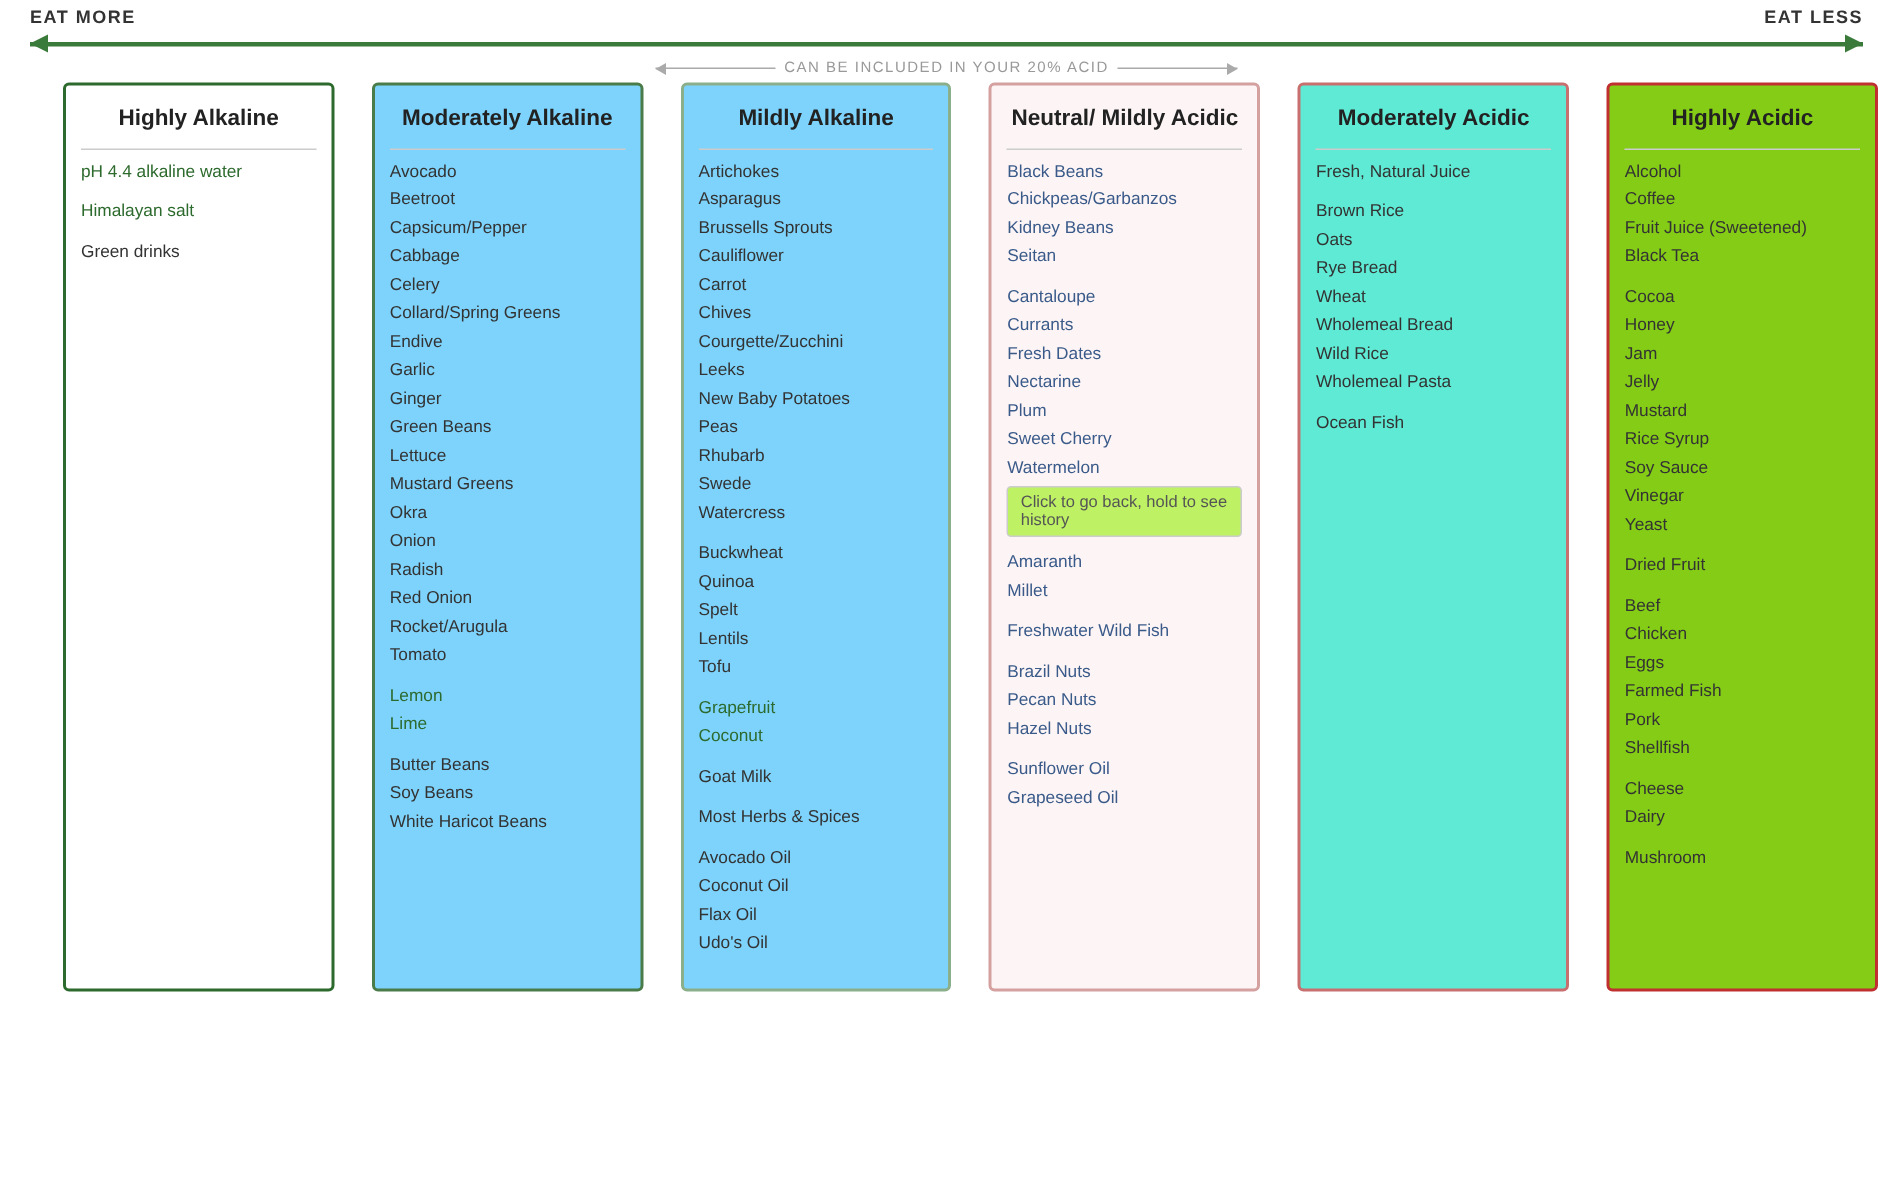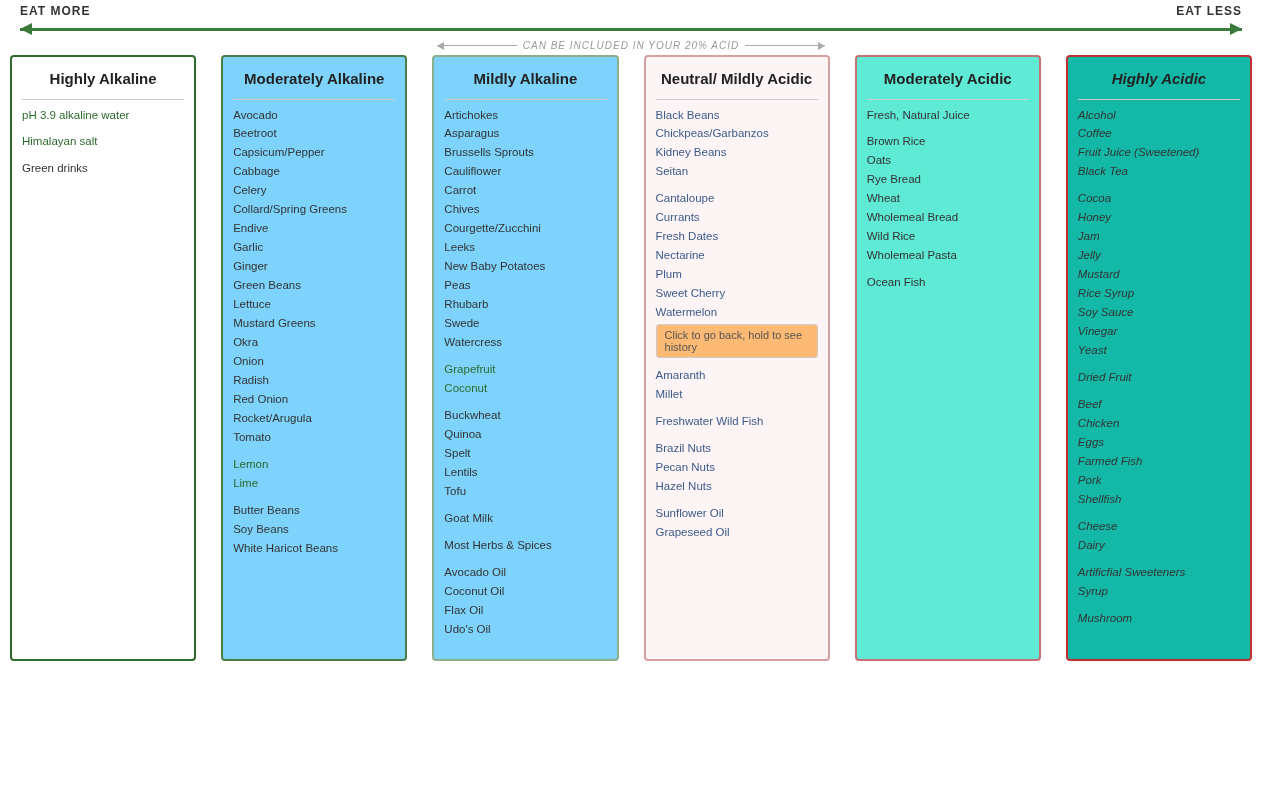--- a/index.html
+++ b/index.html
@@ -55,21 +55,20 @@
       border-top: 6px solid transparent;
       border-bottom: 6px solid transparent;
     }
     .acid-note-arrows {
       display: flex;
       align-items: center;
       justify-content: center;
       gap: 6px;
       color: #aaa;
       font-size: 10px;
-      font-style: italic;
     }
     .acid-arrow-line {
       width: 80px;
       height: 1px;
       background: #aaa;
       position: relative;
     }
     .acid-arrow-left::before {
       content: '';
       position: absolute;
@@ -85,20 +84,21 @@
       border-left: 7px solid #aaa;
       border-top: 4px solid transparent;
       border-bottom: 4px solid transparent;
     }
 
     
     .columns {
       display: flex;
       gap: 25px;
       padding: 0 10px 10px 10px;
+      margin-left: 32px;
     }
 
     .column {
       flex: 1;
       border: 2px solid;
       border-radius: 4px;
       padding: 12px 10px;
       position: relative;
     }
 
@@ -117,22 +117,21 @@
     .col-neutral-mildly-acidic {
       border-color: #d4a0a0;
       background: #fdf5f5;
     }
     .col-moderately-acidic {
       border-color: #c87070;
       background: #5eead4;
     }
     .col-highly-acidic {
       border-color: #c03030;
-      background: #14b8a6;
-      font-style: italic;
+      background: #84cc16;
     }
 
     .col-header {
       font-size: 15px;
       font-weight: bold;
       color: #222;
       text-align: center;
       margin-bottom: 10px;
       line-height: 1.3;
     }
@@ -150,21 +149,21 @@
     }
 
     .col-item.green { color: #2d6a2d; }
     .col-item.blue { color: #3a5a8a; }
 
     .item-group {
       margin-bottom: 8px;
     }
 
     .tooltip-box {
-      background: #fdba74;
+      background: #bef264;
       border: 1px solid #ccc;
       border-radius: 3px;
       padding: 4px 8px;
       font-size: 11px;
       color: #555;
       margin-top: 2px;
       display: inline-block;
     }
   </style>
 </head>
@@ -184,21 +183,21 @@
     <span style="font-size:10px; color:#999; letter-spacing:1px;">CAN BE INCLUDED IN YOUR 20% ACID</span>
     <div class="acid-arrow-line acid-arrow-right"></div>
   </div>
 </div>
 
 <div class="columns" id="columns-container">
 <div class="column col-highly-alkaline">
       <div class="col-header">Highly Alkaline</div>
       <hr class="col-divider">
       <div class="item-group">
-        <div class="col-item green">pH 3.9 alkaline water</div>
+        <div class="col-item green">pH 4.4 alkaline water</div>
       </div>
       <div class="item-group">
         <div class="col-item green">Himalayan salt</div>
       </div>
       <div class="item-group">
         <div class="col-item">Green drinks</div>
       </div>
     </div>
     <div class="column col-moderately-alkaline">
       <div class="col-header">Moderately Alkaline</div>
@@ -245,29 +244,29 @@
         <div class="col-item">Chives</div>
         <div class="col-item">Courgette/Zucchini</div>
         <div class="col-item">Leeks</div>
         <div class="col-item">New Baby Potatoes</div>
         <div class="col-item">Peas</div>
         <div class="col-item">Rhubarb</div>
         <div class="col-item">Swede</div>
         <div class="col-item">Watercress</div>
       </div>
       <div class="item-group">
-        <div class="col-item green">Grapefruit</div>
-        <div class="col-item green">Coconut</div>
-      </div>
-      <div class="item-group">
         <div class="col-item">Buckwheat</div>
         <div class="col-item">Quinoa</div>
         <div class="col-item">Spelt</div>
         <div class="col-item">Lentils</div>
         <div class="col-item">Tofu</div>
+      </div>
+      <div class="item-group">
+        <div class="col-item green">Grapefruit</div>
+        <div class="col-item green">Coconut</div>
       </div>
       <div class="item-group">
         <div class="col-item">Goat Milk</div>
       </div>
       <div class="item-group">
         <div class="col-item">Most Herbs &amp; Spices</div>
       </div>
       <div class="item-group">
         <div class="col-item">Avocado Oil</div>
         <div class="col-item">Coconut Oil</div>
@@ -350,20 +349,16 @@
         <div class="col-item">Eggs</div>
         <div class="col-item">Farmed Fish</div>
         <div class="col-item">Pork</div>
         <div class="col-item">Shellfish</div>
       </div>
       <div class="item-group">
         <div class="col-item">Cheese</div>
         <div class="col-item">Dairy</div>
       </div>
       <div class="item-group">
-        <div class="col-item">Artificfial Sweeteners</div>
-        <div class="col-item">Syrup</div>
-      </div>
-      <div class="item-group">
         <div class="col-item">Mushroom</div>
       </div>
     </div>
   </div>
 
 </body></html>

